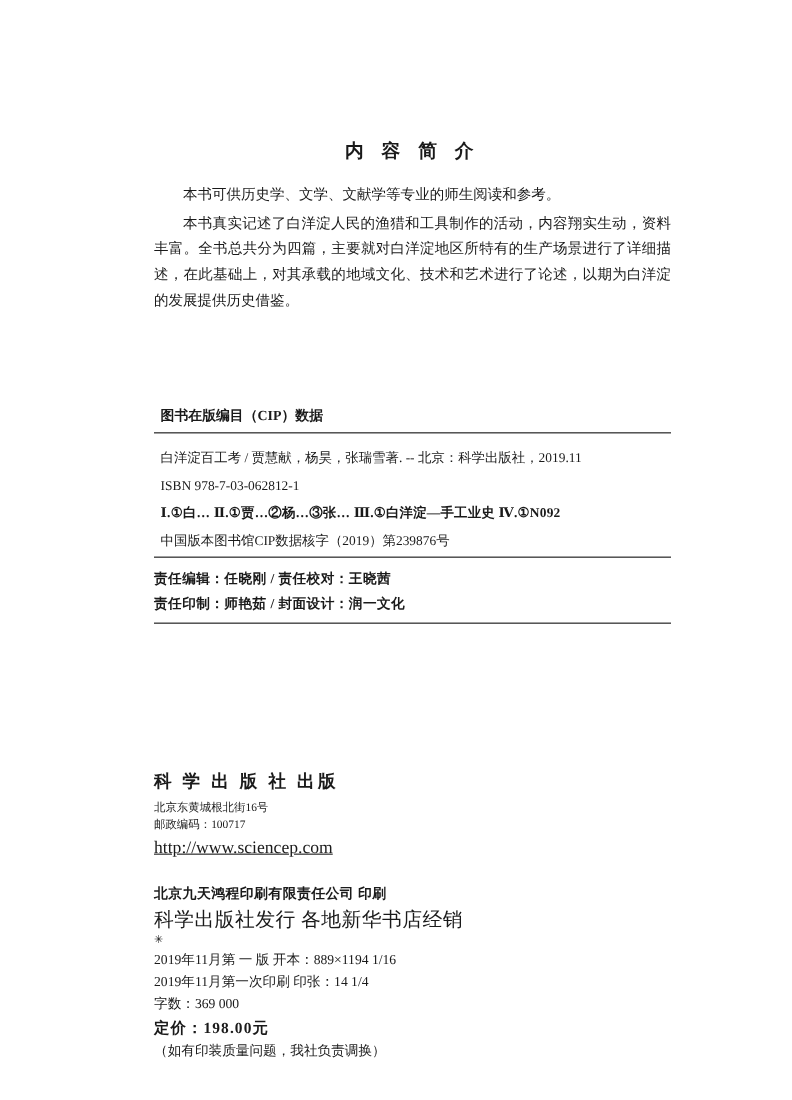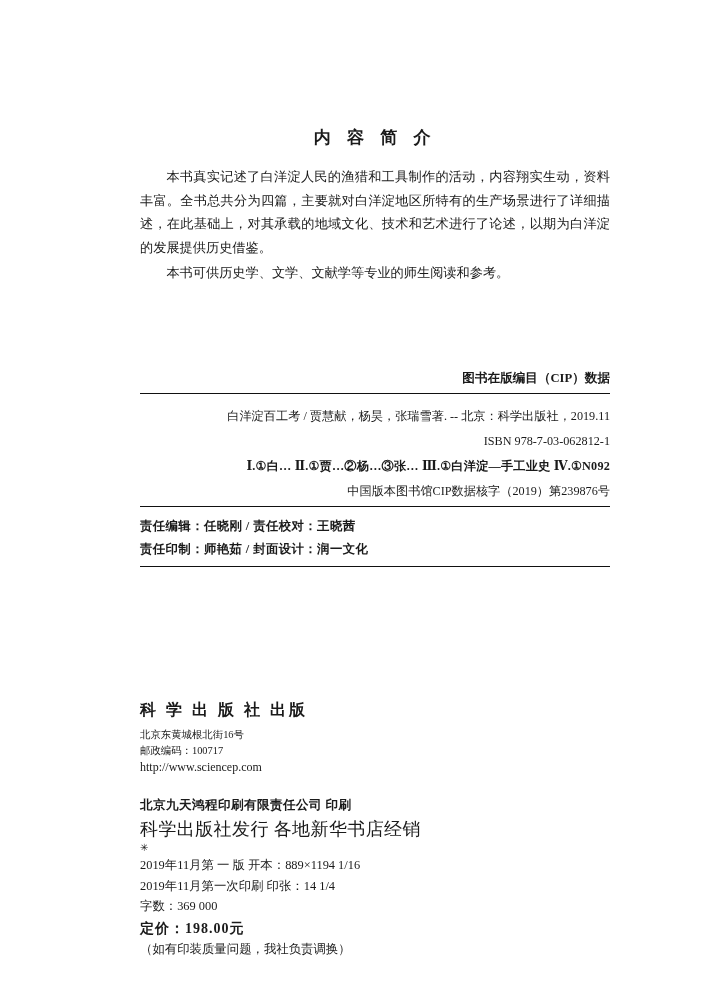--- a/index.html
+++ b/index.html
@@ -44,37 +44,36 @@
     text-indent: 2em;
     margin: 0 0 2px 0;
   }
 
   
   .cip {
     position: absolute;
     left: 124px;
     top: 370px;
     width: 470px;
-    text-align: right;
   }
   .cip-heading {
     font-size: 12.6px;
     font-weight: bold;
     margin: 0 0 6px 6px;
   }
   .rule {
     border: 0;
     border-top: 1px solid #111;
     margin: 4px 0 10px 0;
     width: 100%;
   }
   .cip-line {
     font-size: 12.2px;
     line-height: 2.05;
-    margin-left: 18px;
+    margin-left: 6px;
   }
   .cip-line.indexline {
     letter-spacing: 0.2px;
     font-weight: bold;
   }
 
   
   .credits {
     position: absolute;
     left: 124px;
@@ -110,23 +109,24 @@
     font-weight: bold;
     letter-spacing: 3px;
     margin-bottom: 6px;
     font-family: "Liberation Serif", "DejaVu Serif", serif;
   }
   .pub-small {
     font-size: 10.4px;
     line-height: 1.5;
   }
   .pub-url {
-    font-size: 12px;
+    font-size: 16px;
     line-height: 1.6;
     font-family: "Liberation Serif", "DejaVu Serif", serif;
+    text-decoration: underline;
   }
   .printer {
     font-size: 12.6px;
     font-weight: bold;
     margin-top: 20px;
     letter-spacing: 0.4px;
   }
   .distrib {
     font-size: 18px;
     margin-top: 3px;
@@ -152,22 +152,22 @@
     margin-top: 3px;
   }
 </style>
 </head>
 <body>
 
 <div class="page">
 
   <div class="abstract">
     <div class="abstract-title">内 容 简 介</div>
+    <p class="abstract-para">本书可供历史学、文学、文献学等专业的师生阅读和参考。</p>
     <p class="abstract-para">本书真实记述了白洋淀人民的渔猎和工具制作的活动，内容翔实生动，资料丰富。全书总共分为四篇，主要就对白洋淀地区所特有的生产场景进行了详细描述，在此基础上，对其承载的地域文化、技术和艺术进行了论述，以期为白洋淀的发展提供历史借鉴。</p>
-    <p class="abstract-para">本书可供历史学、文学、文献学等专业的师生阅读和参考。</p>
   </div>
 
   <div class="cip">
     <div class="cip-heading">图书在版编目（CIP）数据</div>
     <hr class="rule">
     <div class="cip-line">白洋淀百工考 / 贾慧献，杨昊，张瑞雪著. -- 北京：科学出版社，2019.11</div>
     <div class="cip-line">ISBN 978-7-03-062812-1</div>
     <div class="cip-line indexline">Ⅰ.①白…  Ⅱ.①贾…②杨…③张…  Ⅲ.①白洋淀—手工业史  Ⅳ.①N092</div>
     <div class="cip-line">中国版本图书馆CIP数据核字（2019）第239876号</div>
   </div>

